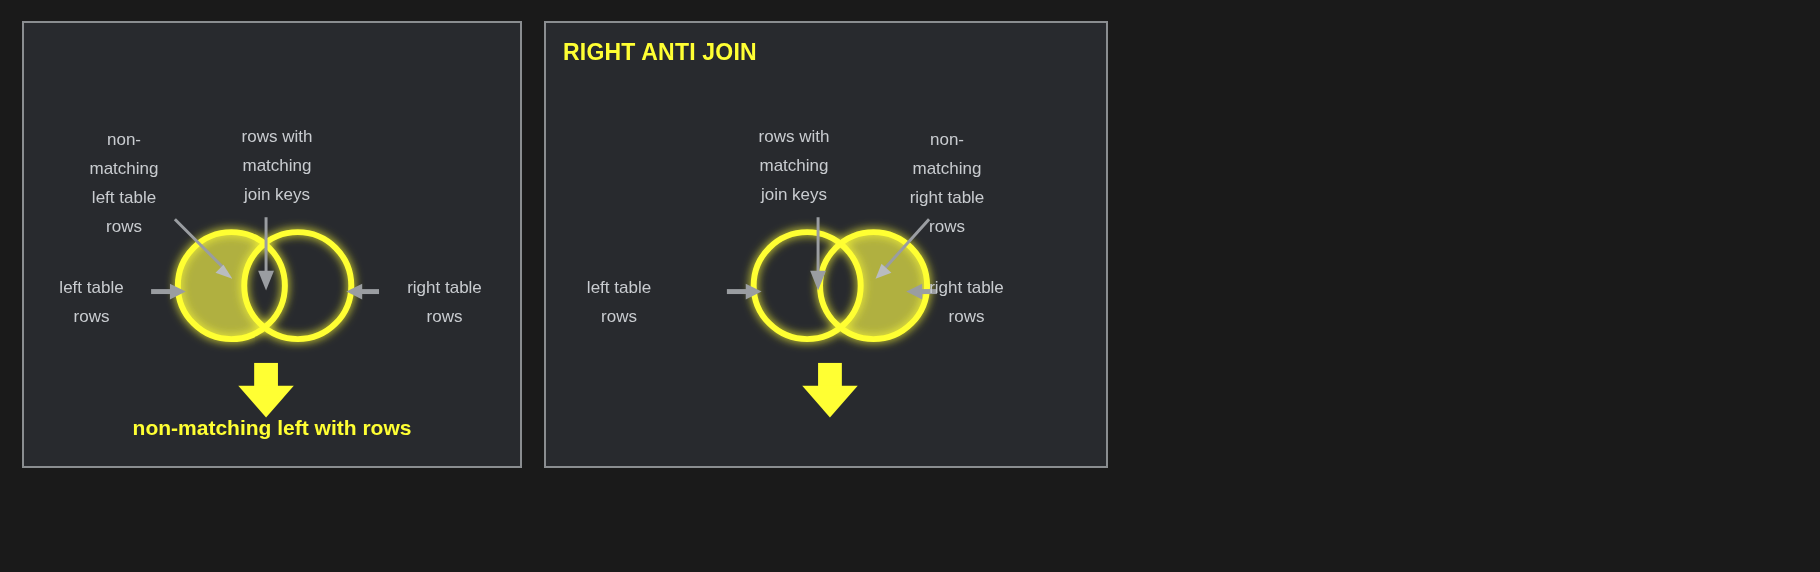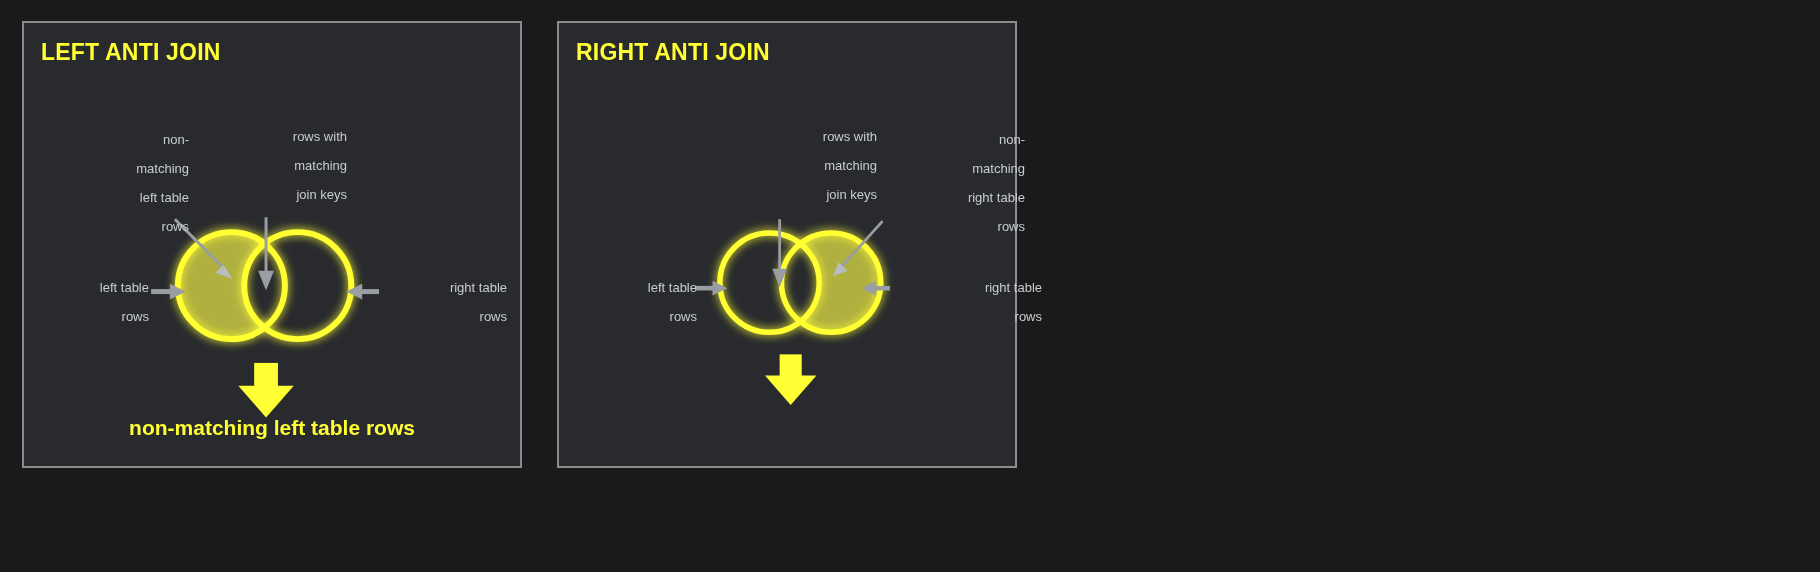--- a/index.html
+++ b/index.html
@@ -19,21 +19,21 @@
   }
   .panel {
     position: absolute;
     top: 21px;
     height: 447px;
     background: #282a2e;
     border: 2px solid #8a8d90;
     box-sizing: border-box;
   }
   #panel-left  { left: 22px;  width: 500px; }
-  #panel-right { left: 557px; width: 460px; }
+  #panel-right { left: 544px; width: 564px; }
 
   .panel-title {
     position: absolute;
     left: 17px;
     top: 16px;
     color: #ffff33;
     font-size: 23px;
     font-weight: bold;
     letter-spacing: 0.2px;
     white-space: nowrap;
@@ -44,23 +44,23 @@
     left: 0;
     top: 0;
     width: 100%;
     height: 100%;
     pointer-events: none;
   }
 
   .anno {
     position: absolute;
     color: #c9ccd0;
-    font-size: 13px;
+    font-size: 17px;
     line-height: 29px;
-    text-align: right;
+    text-align: center;
     white-space: pre-line;
   }
 
   .caption {
     position: absolute;
     left: 0;
     right: 0;
     bottom: 26px;
     text-align: center;
     color: #ffff33;
@@ -68,21 +68,20 @@
     font-weight: bold;
   }
 </style>
 </head>
 <body>
 
 <div id="stage">
 
   <div class="panel" id="panel-left">
 
-    <div class="panel-title">LEFT ANTI JOIN</div>
 
     <svg class="venn" viewBox="0 0 500 447">
       <defs>
         <clipPath id="clipLeftCircleL">
           <circle cx="209" cy="265" r="54"></circle>
         </clipPath>
         <mask id="maskLeftOnly">
           <rect x="0" y="0" width="500" height="447" fill="black"></rect>
           <circle cx="209" cy="265" r="54" fill="white"></circle>
           <circle cx="276" cy="265" r="54" fill="black"></circle>
@@ -137,21 +136,21 @@
     <div class="anno" style="left:183px; top:99px; width:140px;">rows with
 matching
 join keys</div>
 
     <div class="anno" style="left:10px; top:250px; width:115px;">left table
 rows</div>
 
     <div class="anno" style="left:358px; top:250px; width:125px;">right table
 rows</div>
 
-    <div class="caption">non-matching left table rows</div>
+    <div class="caption">non-matching left with rows</div>
   </div>
 
   <div class="panel" id="panel-right">
 
     <div class="panel-title">RIGHT ANTI JOIN</div>
 
     <svg class="venn" viewBox="0 0 496 447">
       <defs>
         <mask id="maskRightOnly">
           <rect x="0" y="0" width="496" height="447" fill="black"></rect>

